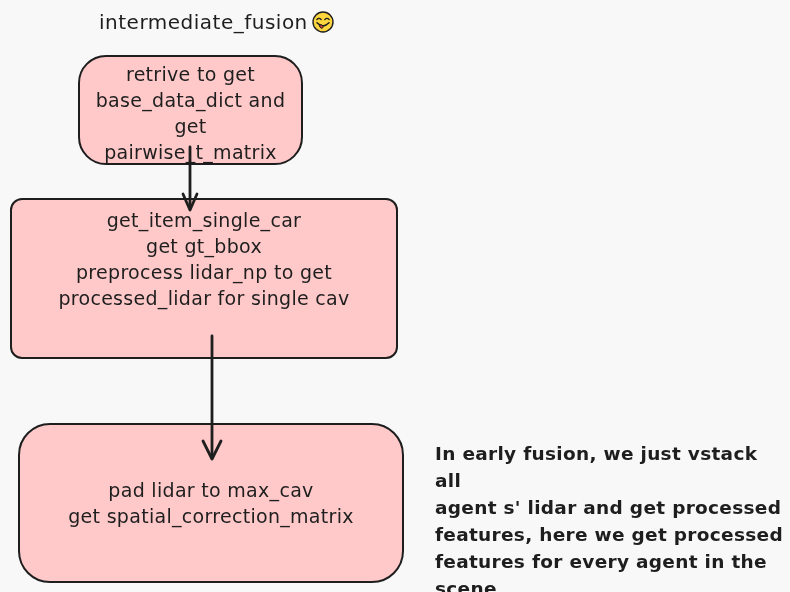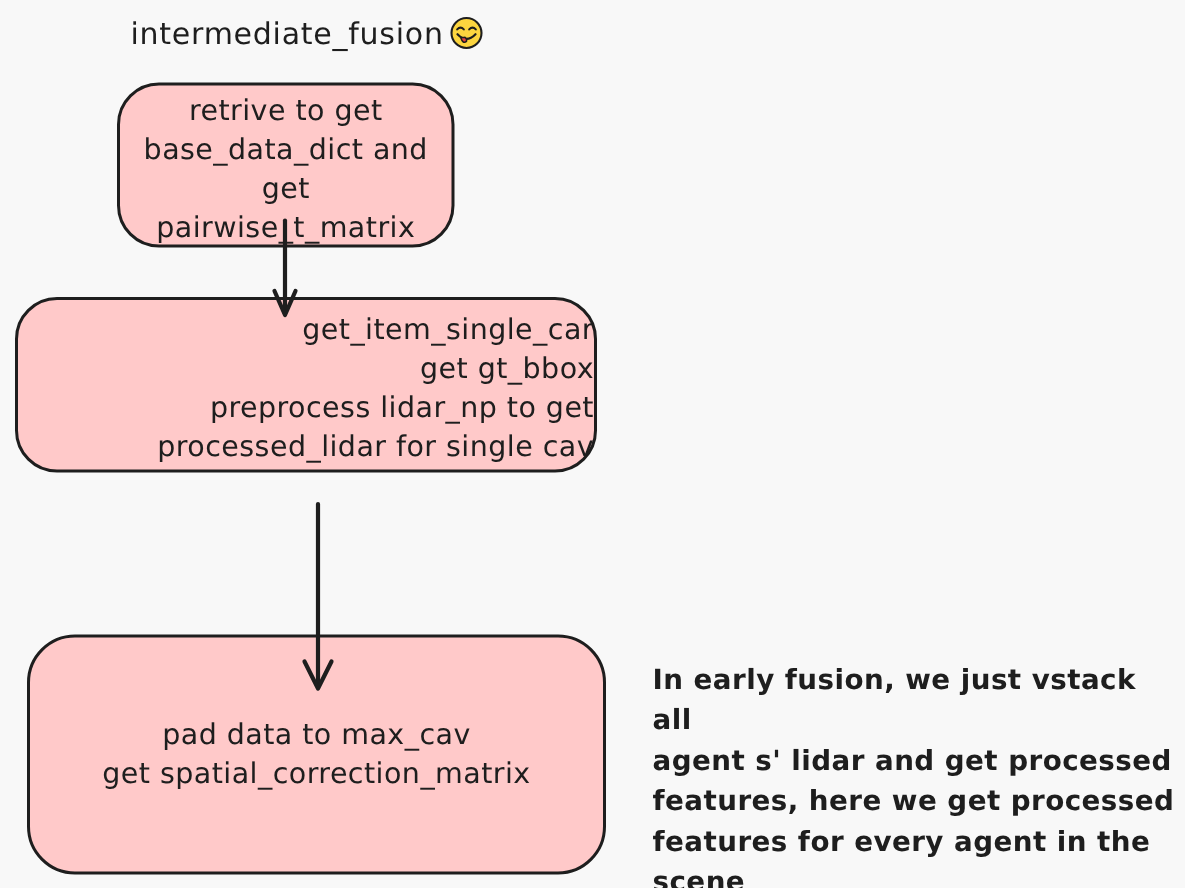--- a/index.html
+++ b/index.html
@@ -11,21 +11,21 @@
     overflow: hidden;
   }
   .canvas {
     position: relative;
     width: 790px;
     height: 592px;
     background: var(--background, #f8f8f8);
   }
   .diagram-title {
     position: absolute;
-    left: 87px;
+    left: 99px;
     top: 10px;
     display: flex;
     align-items: center;
     gap: 3px;
     font-size: 20px;
     letter-spacing: 0.5px;
   }
   .flow-box {
     position: absolute;
     background: var(--box-fill, #ffc9c9);
@@ -34,22 +34,22 @@
     font-size: 19px;
     line-height: 26px;
     letter-spacing: 0.3px;
   }
   .flow-box .box-text { white-space: pre-line; display: block; }
   #box-1 {
     left: 78px; top: 55px; width: 225px; height: 110px;
     border-radius: 28px; padding-top: 4px;
   }
   #box-2 {
-    left: 10px; top: 198px; width: 388px; height: 117px;
-    border-radius: 28px; padding-top: 7px; text-align: right;
+    left: 10px; top: 198px; width: 388px; height: 161px;
+    border-radius: 12px; padding-top: 7px;
   }
   #box-3 {
     left: 18px; top: 423px; width: 386px; height: 160px;
     border-radius: 32px;
     display: flex; align-items: center; justify-content: center;
   }
   .arrow-overlay {
     position: absolute;
     left: 0; top: 0;
     width: 790px; height: 592px;
@@ -102,21 +102,21 @@
   </div>
 
   <div class="flow-box" id="box-2">
     <span class="box-text">get_item_single_car
 get gt_bbox
 preprocess lidar_np to get
 processed_lidar for single cav</span>
   </div>
 
   <div class="flow-box" id="box-3">
-    <span class="box-text">pad data to max_cav
+    <span class="box-text">pad lidar to max_cav
 get spatial_correction_matrix</span>
   </div>
 
   <svg class="arrow-overlay" viewBox="0 0 790 592">
     <g>
       <path d="M190 147 L190 209"></path>
       <path d="M183 194 L190 210 L197 194"></path>
     </g>
     <g>
       <path d="M212 336 L212 458"></path>

